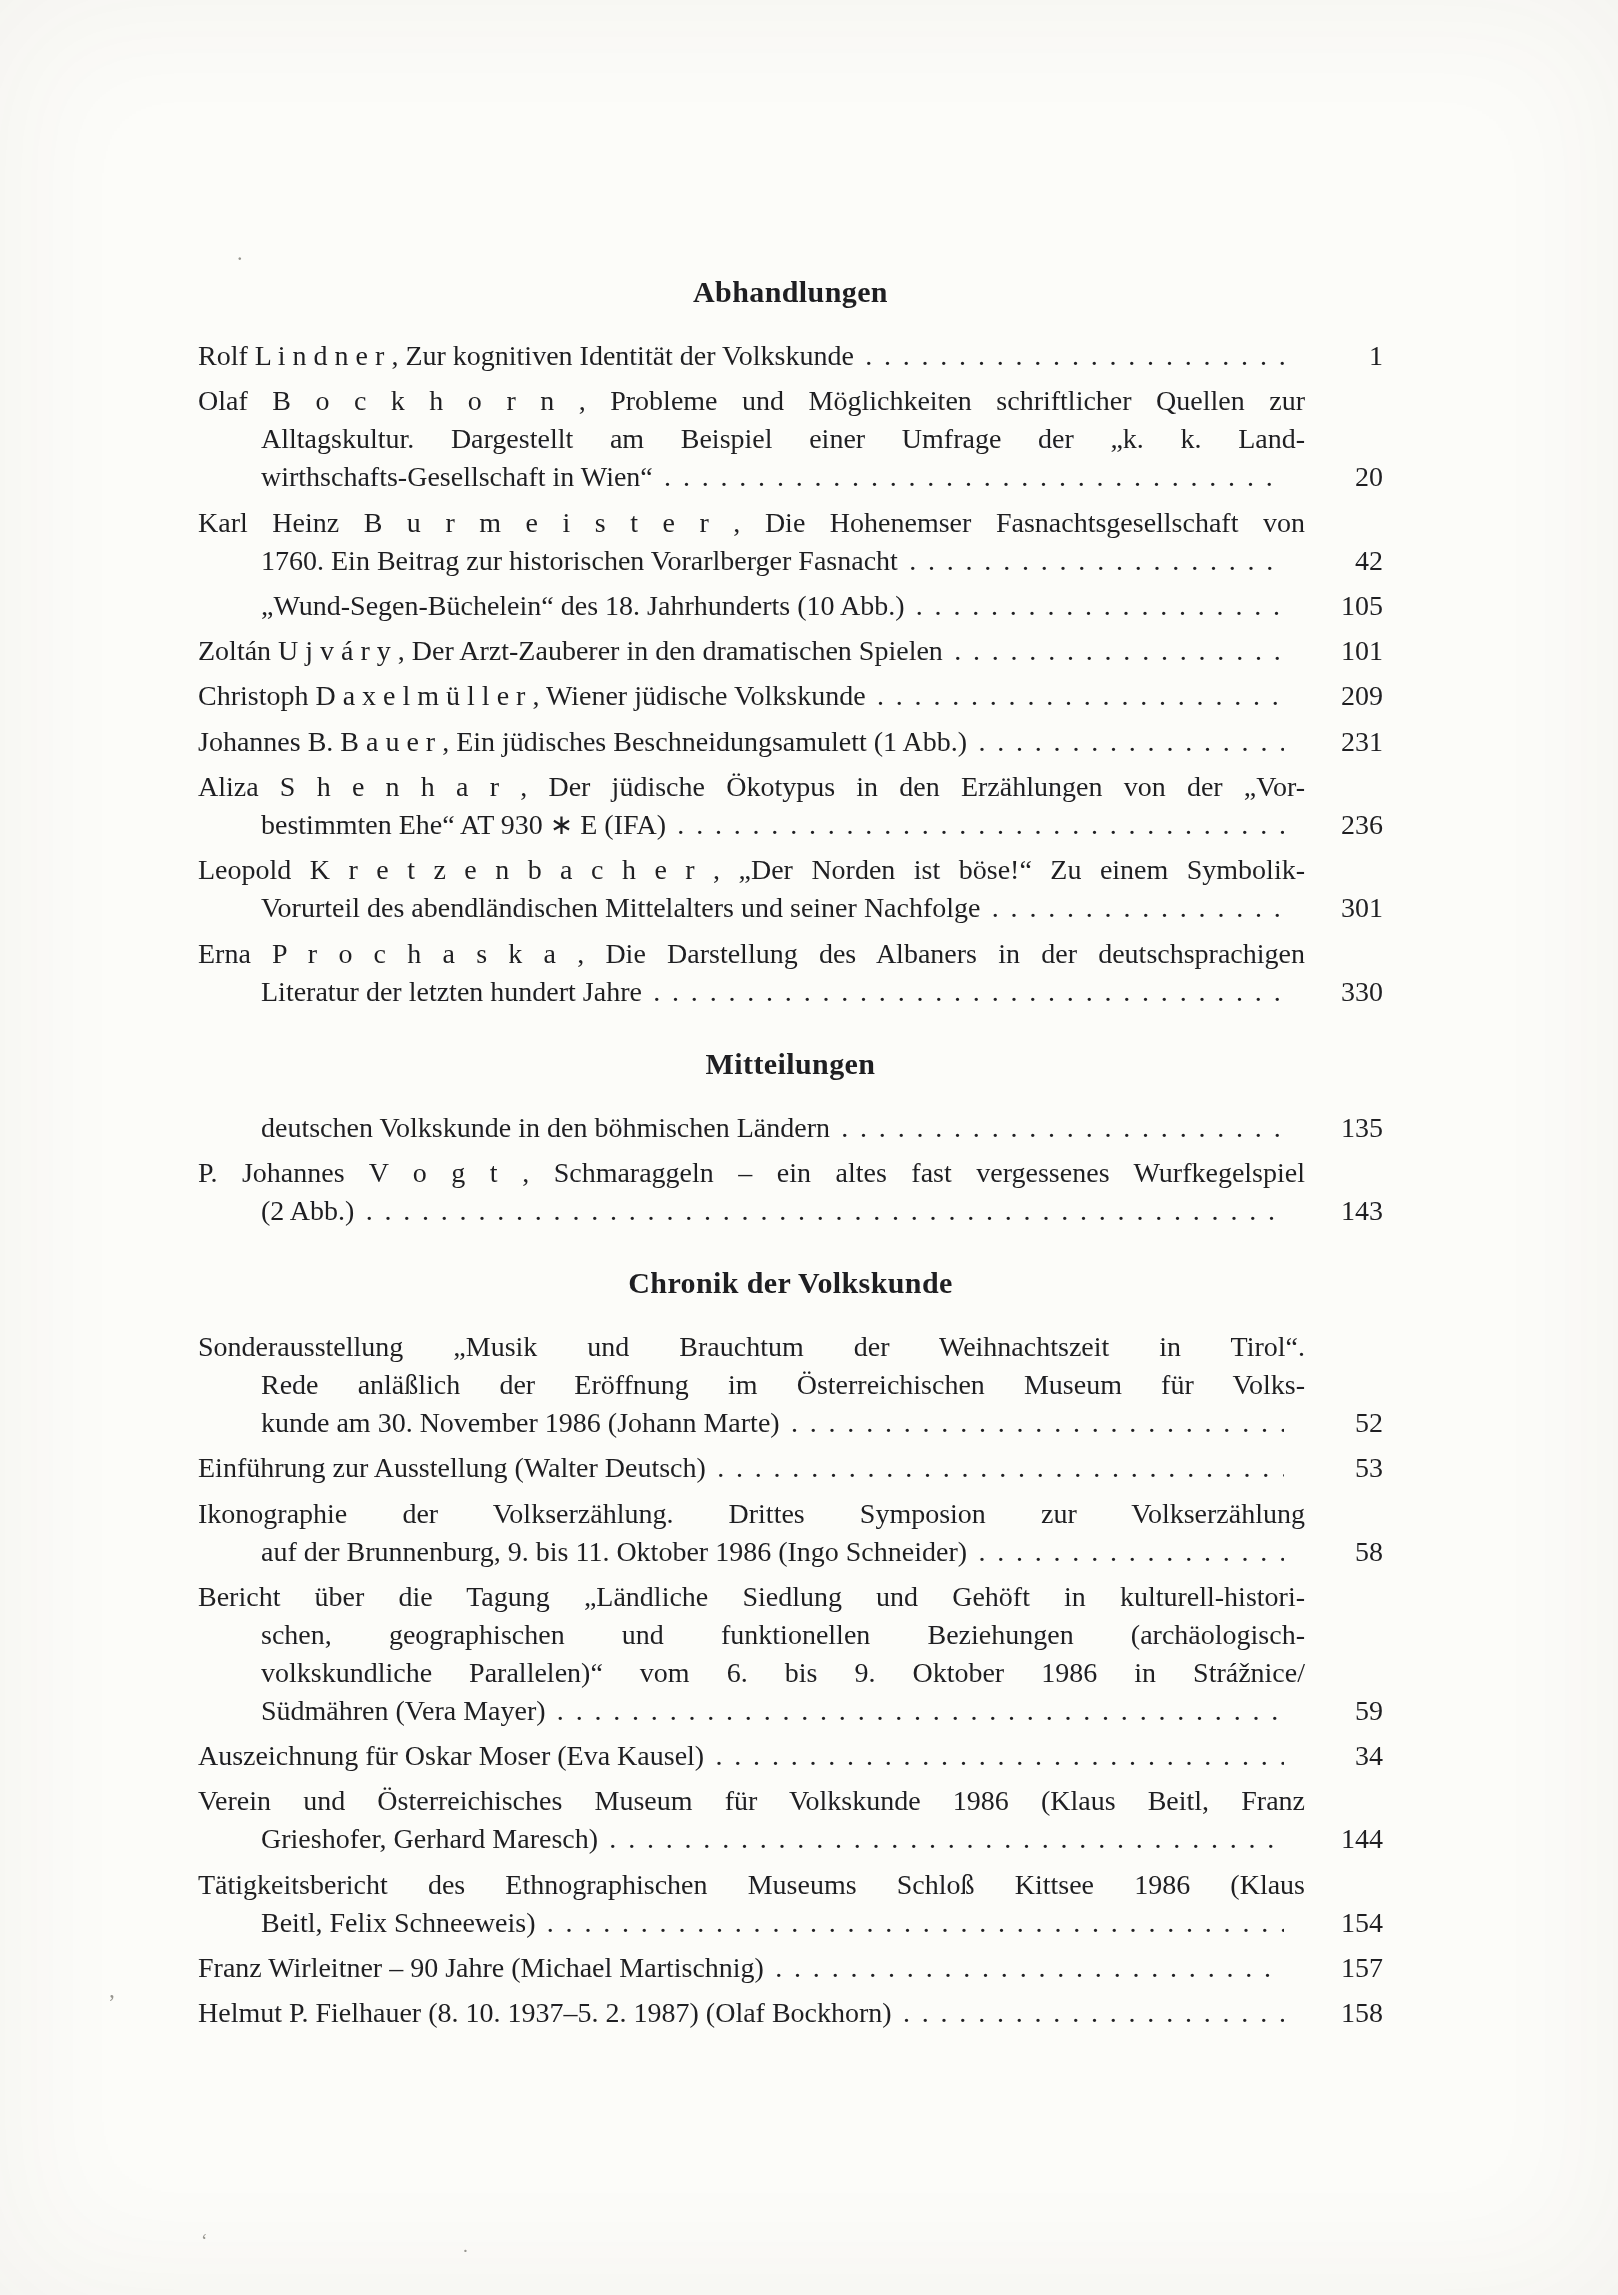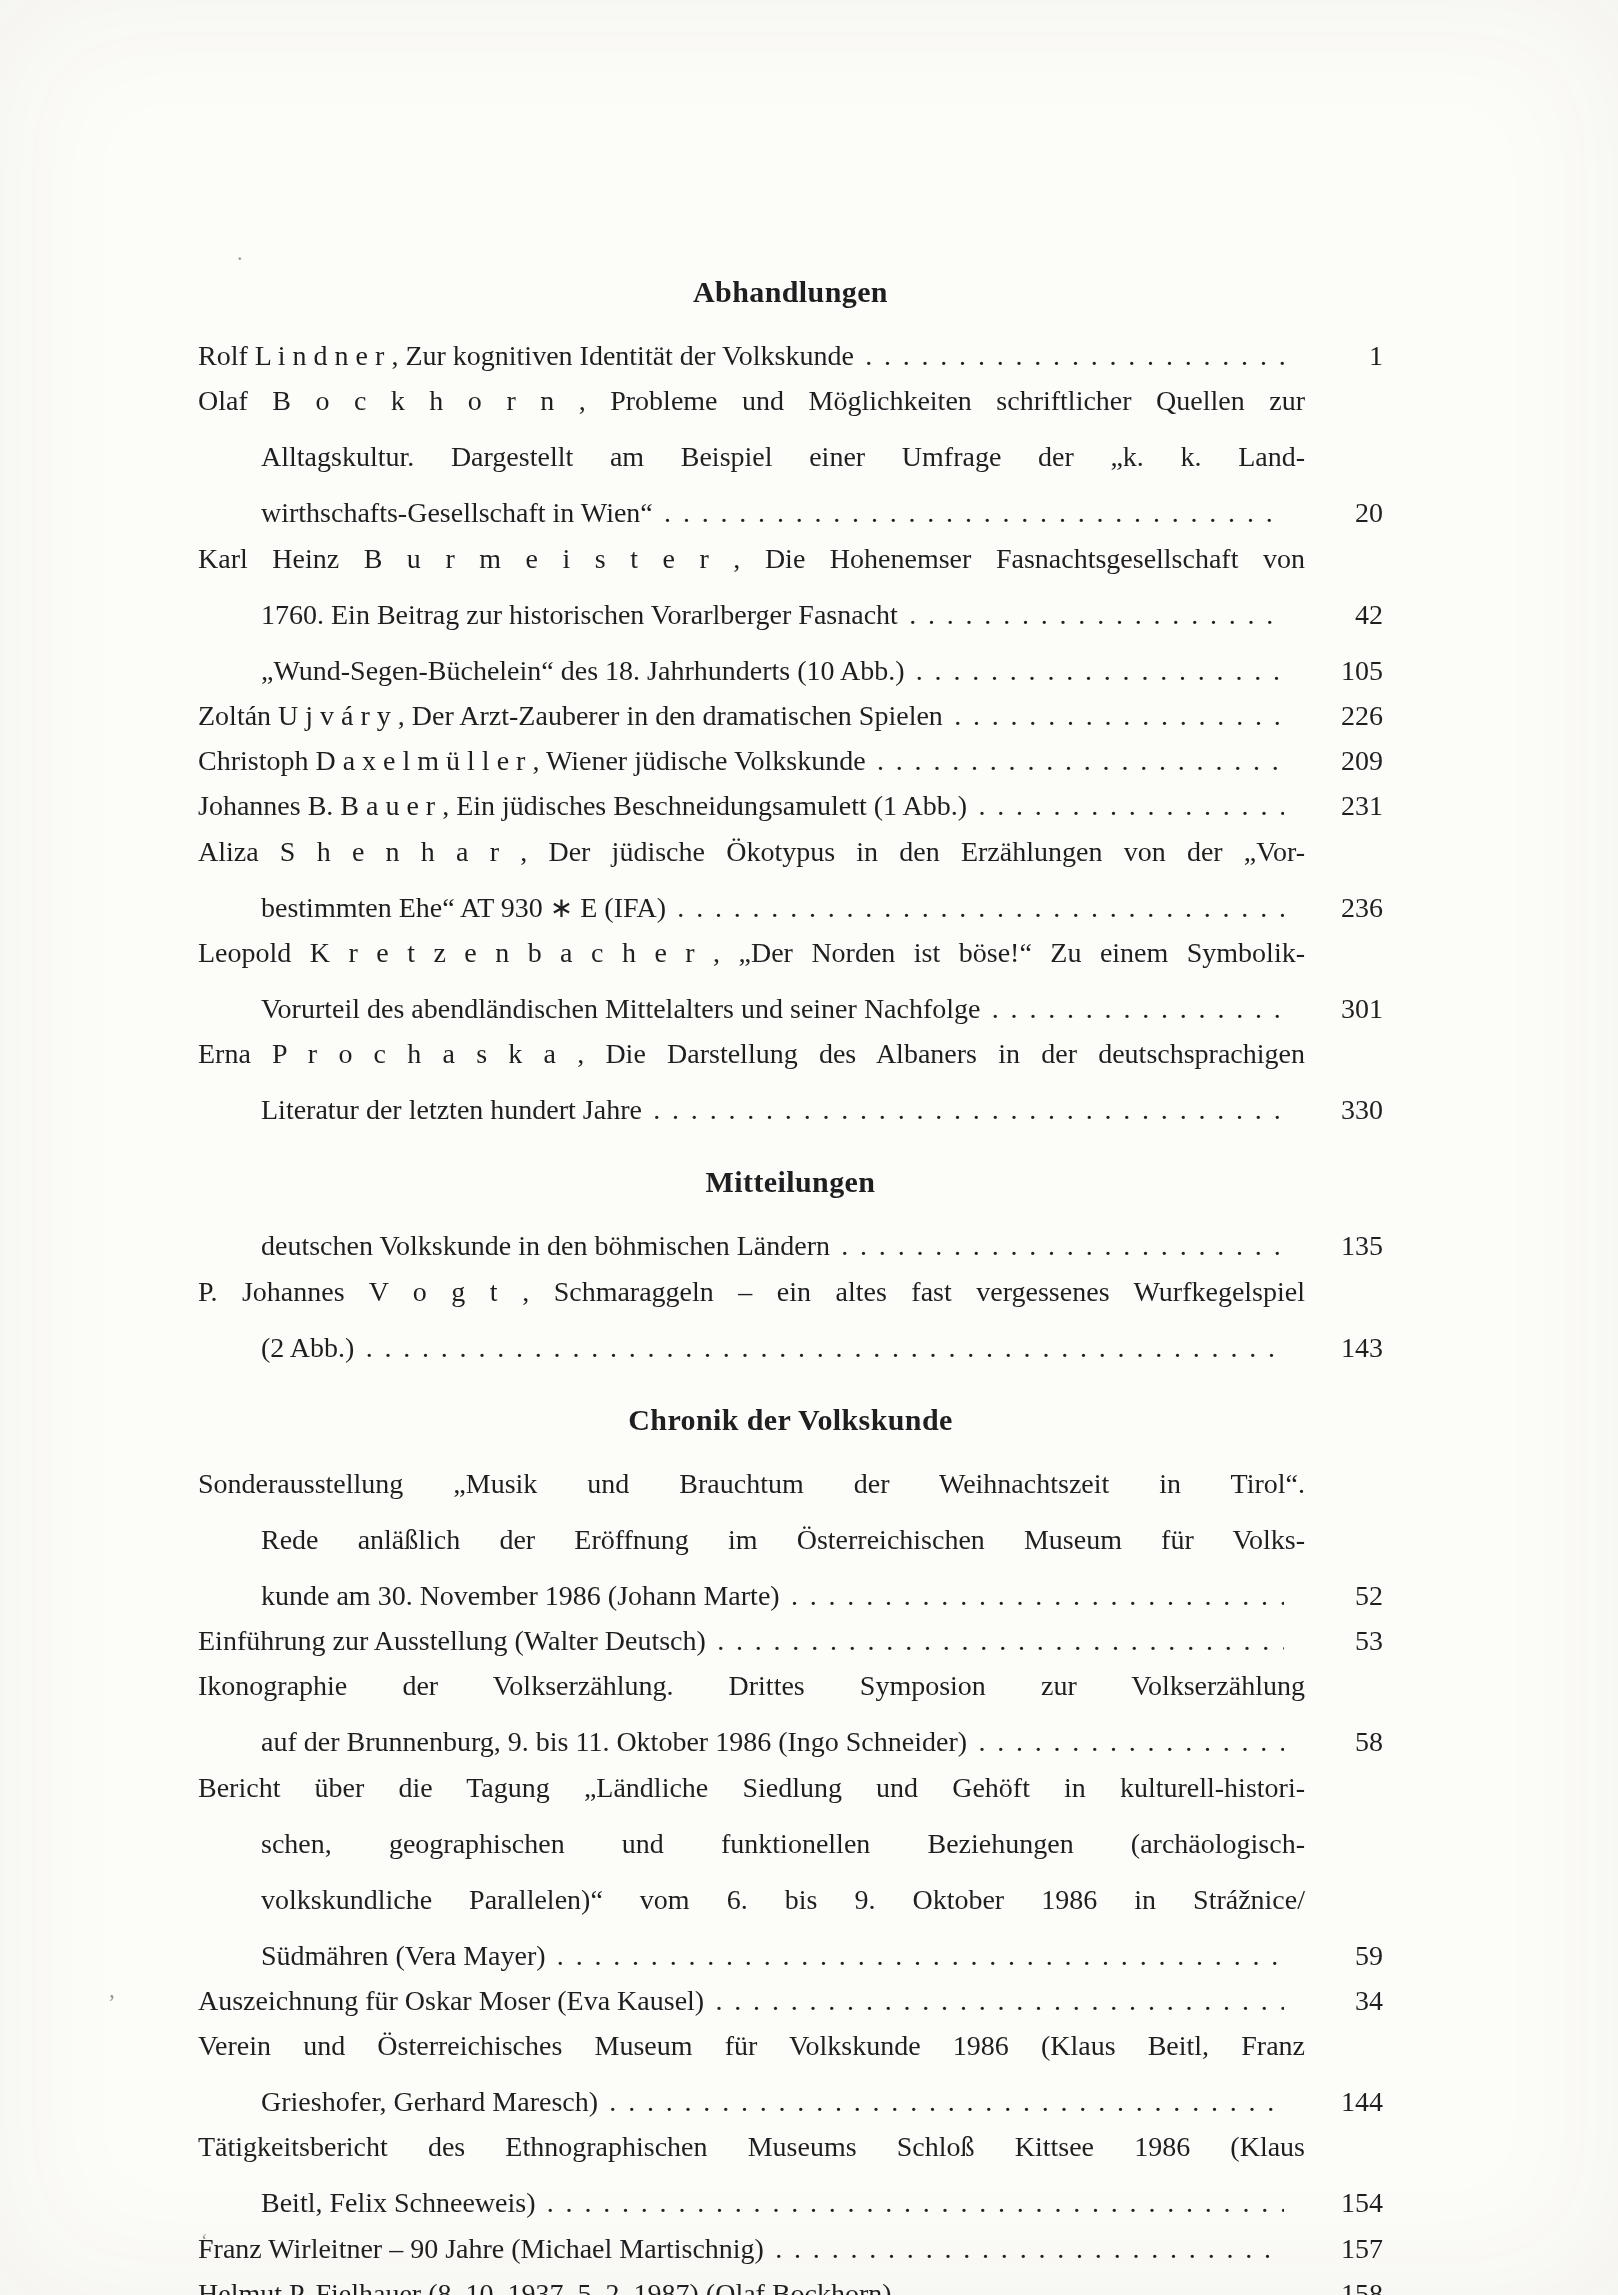--- a/index.html
+++ b/index.html
@@ -37,21 +37,21 @@
   .entry { margin-bottom: 7.3px; }
 
   
   .jline {
     width: 1107px;            
     text-align: justify;
     text-align-last: justify;
   }
 
   
-  .cont { padding-left: 63px; box-sizing: border-box; margin-top: 18px; }
+  .cont { padding-left: 63px; box-sizing: border-box; }
 
   
   .lastline {
     display: flex;
     align-items: flex-end;
     width: 100%;
   }
   .etext { flex: none; white-space: nowrap; }
   .dots {
     flex: 1 1 auto;
@@ -127,21 +127,21 @@
           <span class="etext">„Wund-Segen-Büchelein“ des 18. Jahrhunderts (10 Abb.)</span>
           <span class="dots">. . . . . . . . . . . . . . . . . . . . . . . . . . . . . . . . . . . . . . . . . . . . . . . . . . . . . . . . . . . . . . . . . . . . . . . . . . . . . . . . </span>
           <span class="pnum">105</span>
         </div>
       </div>
 
       <div class="entry">
         <div class="lastline">
           <span class="etext">Zoltán U j v á r y , Der Arzt-Zauberer in den dramatischen Spielen</span>
           <span class="dots">. . . . . . . . . . . . . . . . . . . . . . . . . . . . . . . . . . . . . . . . . . . . . . . . . . . . . . . . . . . . . . . . . . . . . . . . . . . . . . . . </span>
-          <span class="pnum">226</span>
+          <span class="pnum">101</span>
         </div>
       </div>
 
       <div class="entry">
         <div class="lastline">
           <span class="etext">Christoph D a x e l m ü l l e r , Wiener jüdische Volkskunde</span>
           <span class="dots">. . . . . . . . . . . . . . . . . . . . . . . . . . . . . . . . . . . . . . . . . . . . . . . . . . . . . . . . . . . . . . . . . . . . . . . . . . . . . . . . </span>
           <span class="pnum">209</span>
         </div>
       </div>

